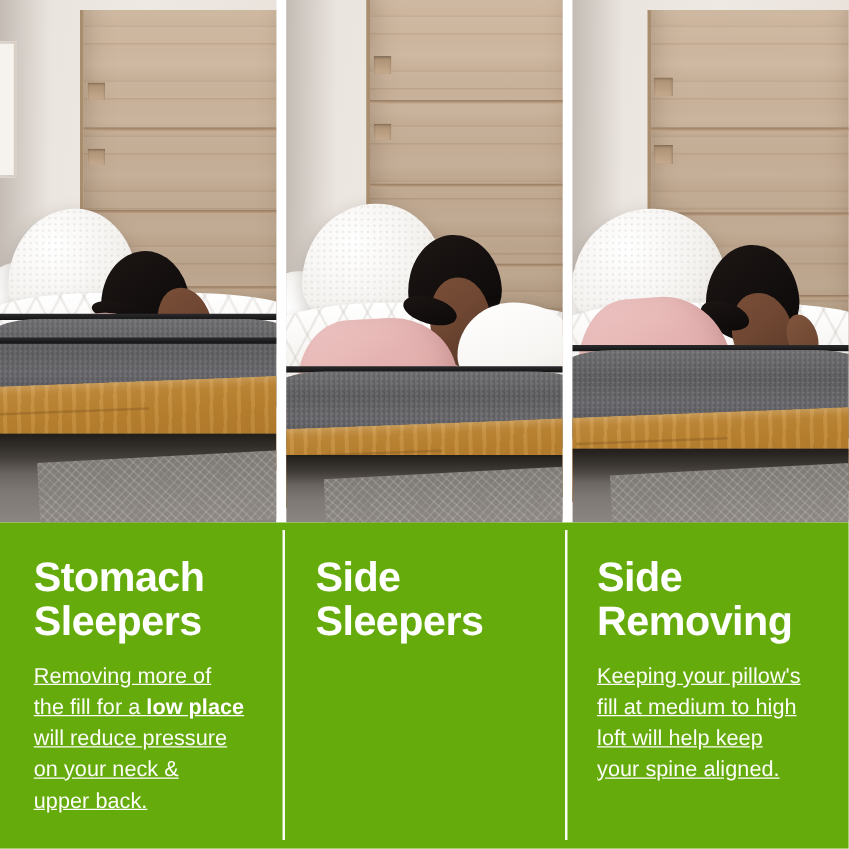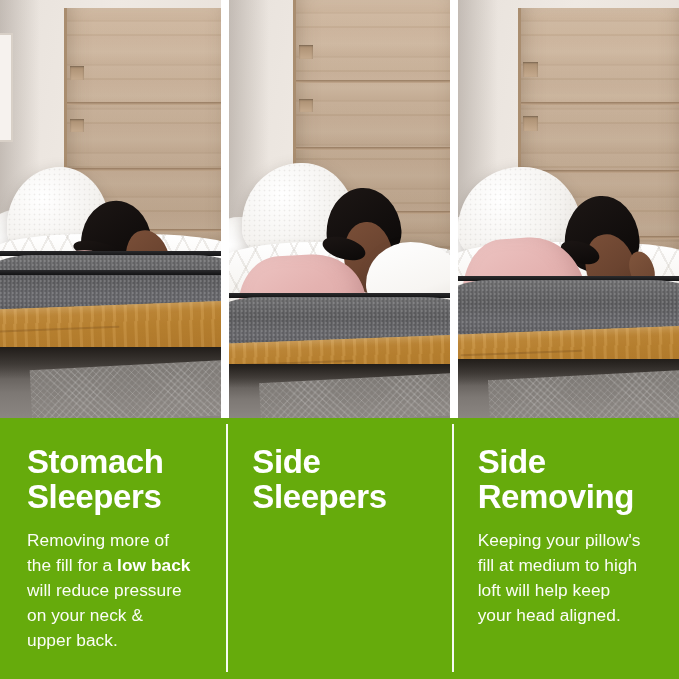--- a/index.html
+++ b/index.html
@@ -124,21 +124,21 @@
   .card { position:relative; flex:1 1 0; padding:27px 22px 0 27px; }
   .card + .card { padding-left:24px; }
   .divider { position:absolute; top:6px; width:2px; height:248px;
              background:#ffffff; opacity:.95; }
   #div-1 { left:226px; }
   #div-2 { left:452px; }
 
   .card h2 { color:#ffffff; font-weight:bold; font-size:33px; line-height:1.06;
              letter-spacing:-0.4px; margin:0 0 13px 0; white-space:pre-line; }
   .card p  { color:#fbfdf7; font-size:17.3px; line-height:1.44; letter-spacing:.05px;
-             white-space:pre-line; margin:0; }
+             white-space:pre-line; margin:0;text-decoration:underline; }
   .card p b { font-weight:bold; color:#ffffff; }
 </style>
 </head>
 <body>
 
 <div class="infographic">
 
   <div class="photo-strip">
 
     <div class="photo">
@@ -264,38 +264,38 @@
     </div>
   </div>
 
   <div class="green-panel" style="background: rgb(102, 171, 12);">
     <div class="cards">
 
       <div class="card">
         <h2>Stomach
 Sleepers</h2>
         <p><span>Removing more of
-the fill for a </span><b>low back</b><span>
+the fill for a </span><b>low place</b><span>
 will reduce pressure
 on your neck &amp;
 upper back.</span></p>
       </div>
 
       <div class="card">
         <h2>Side
 Sleepers</h2>
       </div>
 
       <div class="card">
         <h2>Side
 Removing</h2>
         <p><span>Keeping your pillow's
 fill at medium to high
 loft will help keep
-your head aligned.</span><b></b><span></span></p>
+your spine aligned.</span><b></b><span></span></p>
       </div>
 
       <div class="divider" id="div-1"></div>
       <div class="divider" id="div-2"></div>
     </div>
   </div>
 
 </div>
 
 </body></html>

